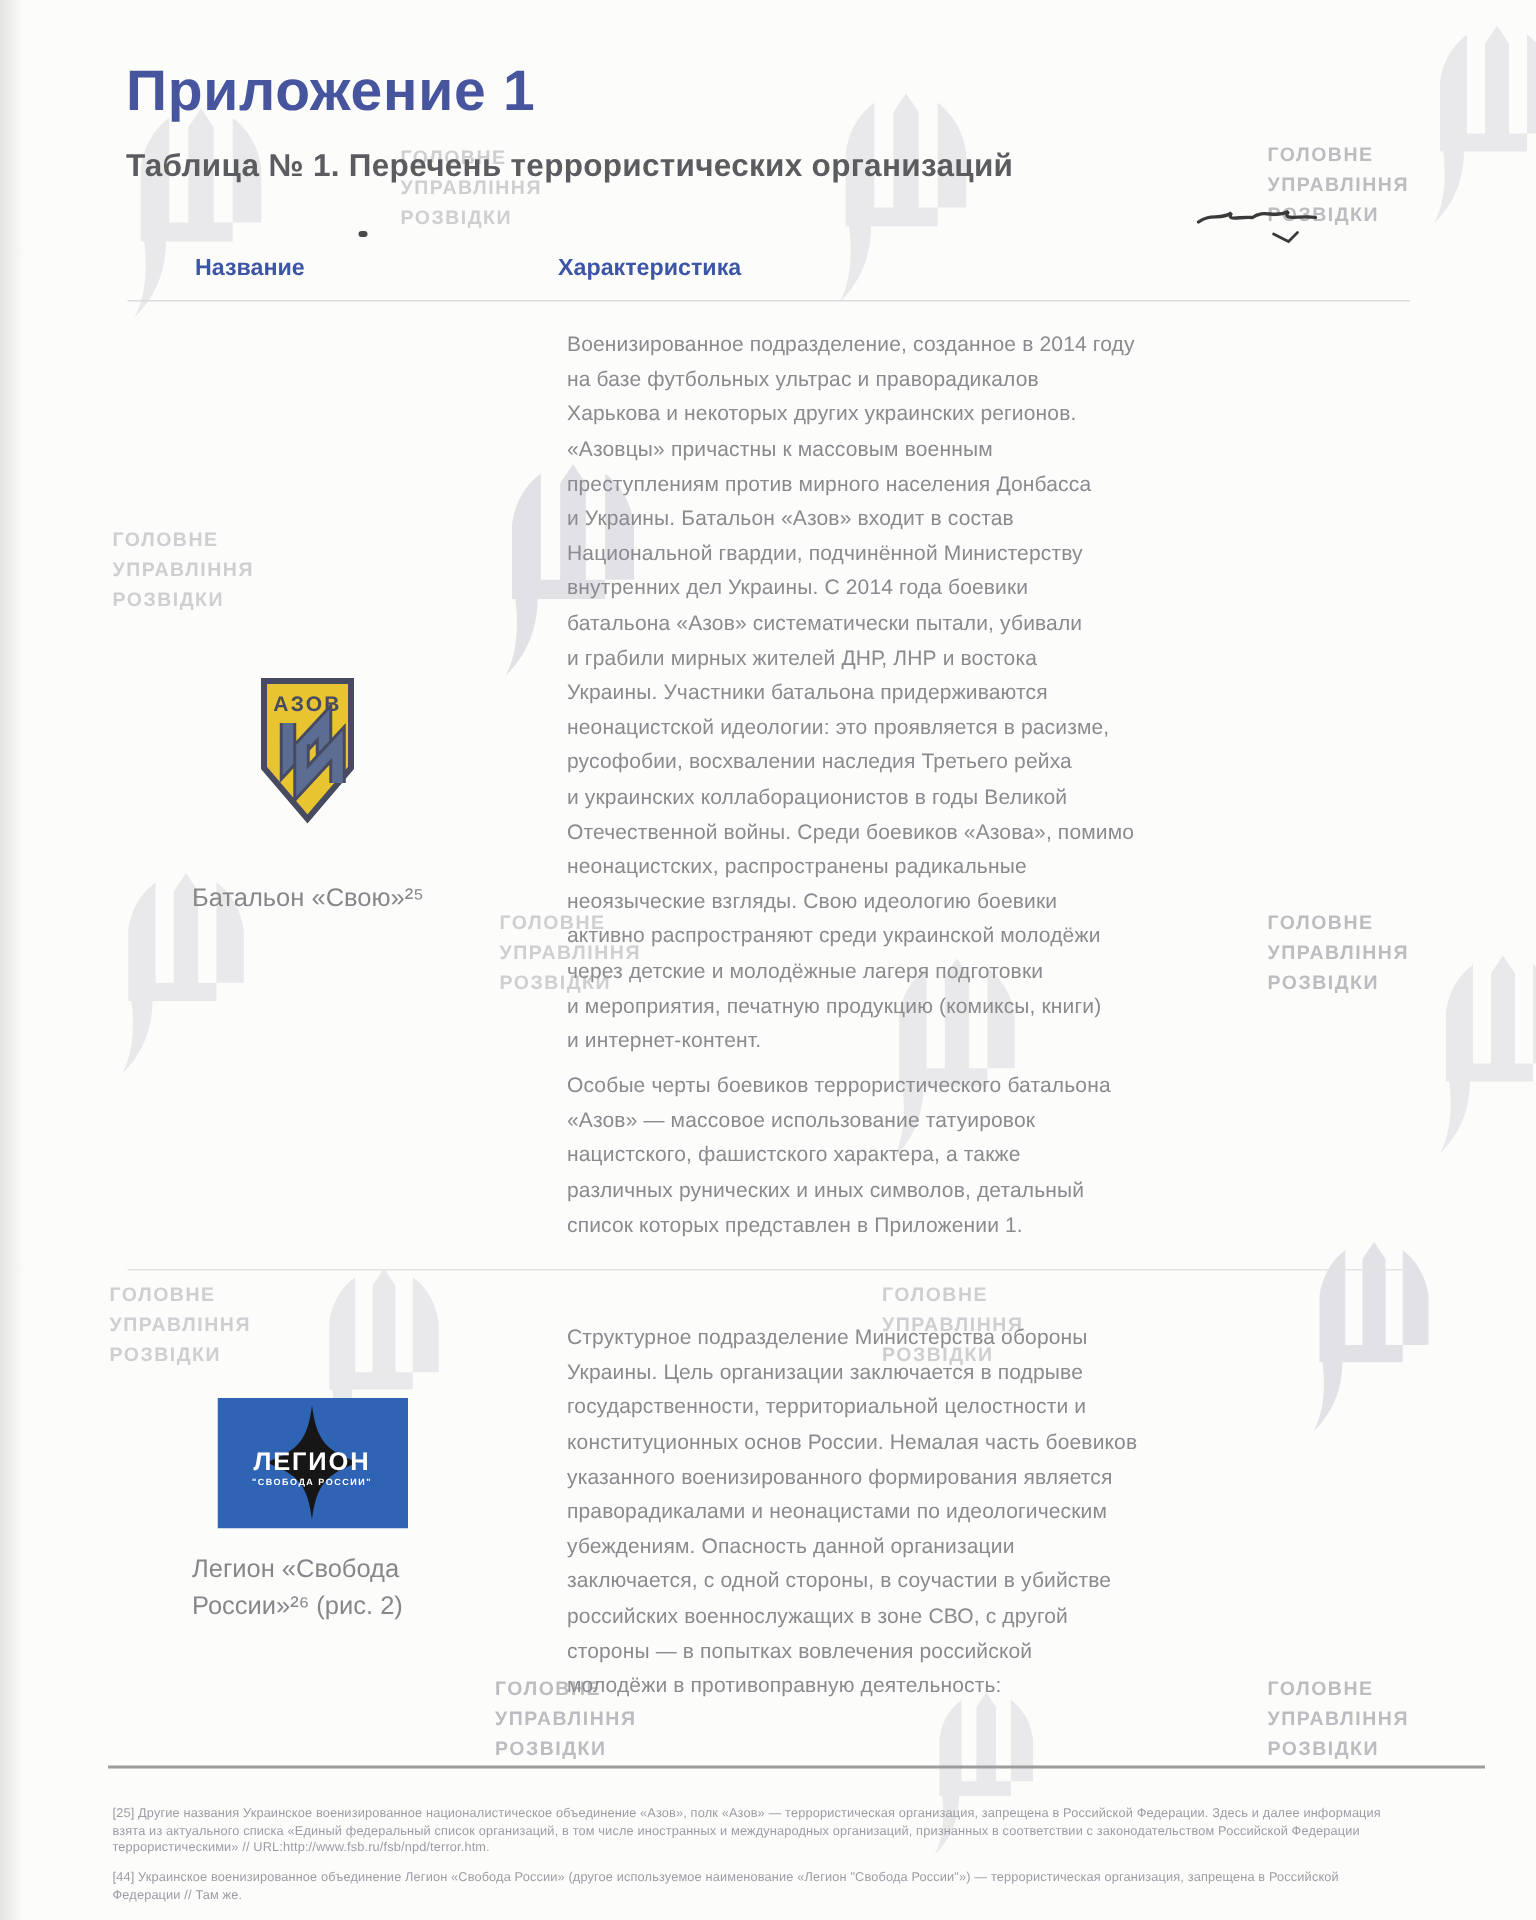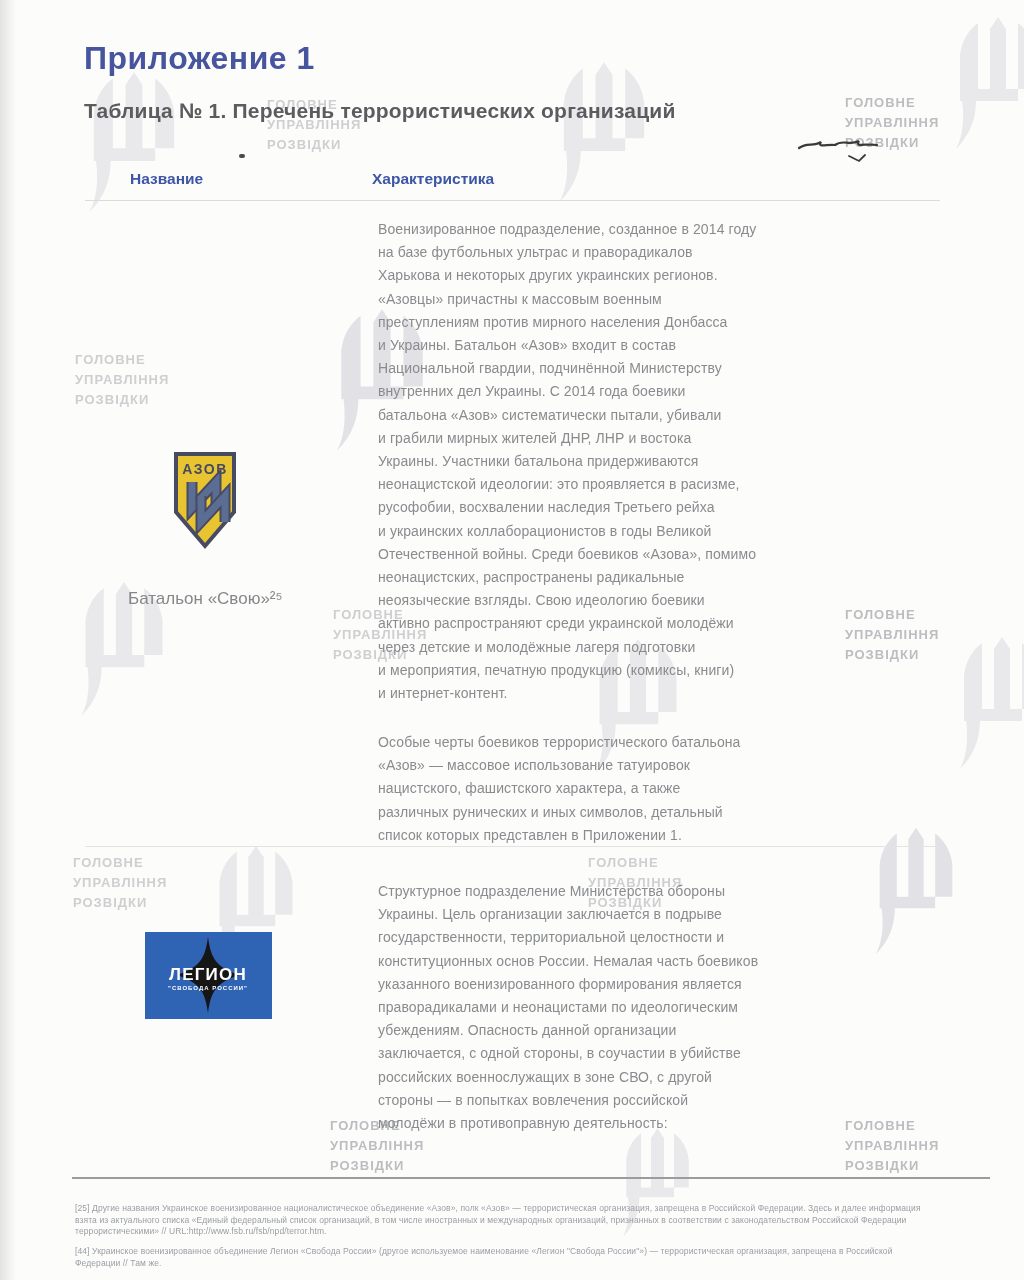--- a/index.html
+++ b/index.html
@@ -18,21 +18,21 @@
   .trident-d{fill:#e2e2e6;}
   .wm-text{
     position:absolute;z-index:0;font-weight:bold;white-space:pre;
     font-size:13px;line-height:20px;letter-spacing:1px;
     color:var(--wm-gray,#cfcfd2);
   }
   .wm-mid{color:var(--wm-gray-dark,#bcbdc1);}
   
   .title{
     z-index:2;left:84px;top:40px;margin:0;
-    font-size:32px;font-weight:bold;letter-spacing:.5px;
+    font-size:38px;font-weight:bold;letter-spacing:.5px;
     color:var(--title-blue,#47549e);
   }
   .subtitle{
     z-index:2;left:84px;top:99px;margin:0;
     font-size:21px;font-weight:bold;letter-spacing:.2px;
     color:var(--subtitle-gray,#5a5c60);
   }
   .col-header{
     z-index:2;top:170px;font-size:15.5px;font-weight:bold;
     color:var(--header-blue,#3d55a6);
@@ -172,34 +172,36 @@
 неонацистской идеологии: это проявляется в расизме,
 русофобии, восхвалении наследия Третьего рейха
 и украинских коллаборационистов в годы Великой
 Отечественной войны. Среди боевиков «Азова», помимо
 неонацистских, распространены радикальные
 неоязыческие взгляды. Свою идеологию боевики
 активно распространяют среди украинской молодёжи
 через детские и молодёжные лагеря подготовки
 и мероприятия, печатную продукцию (комиксы, книги)
 и интернет-контент.</div>
-  <div class="abs body-text" style="top:731px">Особые черты боевиков террористического батальона
+  <div class="abs body-text" style="top:712px">Особые черты боевиков террористического батальона
 «Азов» — массовое использование татуировок
 нацистского, фашистского характера, а также
 различных рунических и иных символов, детальный
 список которых представлен в Приложении 1.</div>
 
   <div class="abs rule" style="left:85px;top:846px;width:855px;background:#e3e3e3"></div>
 
   <svg class="abs logo" style="left:145px;top:932px" width="127" height="87" viewBox="0 0 127 87">
     <rect x="0" y="0" width="127" height="87" style="fill:var(--legion-blue,#2f63b4)"></rect>
     <path d="M63,5 C66,27 71,35 94,43 C71,51 66,59 63,81 C60,59 55,51 32,43 C55,35 60,27 63,5 Z" fill="#161616"></path>
     <text x="63" y="48" text-anchor="middle" font-size="17" font-weight="bold" letter-spacing="1.2" fill="#ffffff">ЛЕГИОН</text>
     <text x="63" y="58" text-anchor="middle" font-size="6" font-weight="bold" letter-spacing="1" fill="#ffffff">"СВОБОДА  РОССИИ"</text>
   </svg>
+  <div class="abs caption" style="top:1033px">Легион «Свобода
+России»²⁶ (рис. 2)</div>
 
   <div class="abs body-text" style="top:880px">Структурное подразделение Министерства обороны
 Украины. Цель организации заключается в подрыве
 государственности, территориальной целостности и
 конституционных основ России. Немалая часть боевиков
 указанного военизированного формирования является
 праворадикалами и неонацистами по идеологическим
 убеждениям. Опасность данной организации
 заключается, с одной стороны, в соучастии в убийстве
 российских военнослужащих в зоне СВО, с другой

